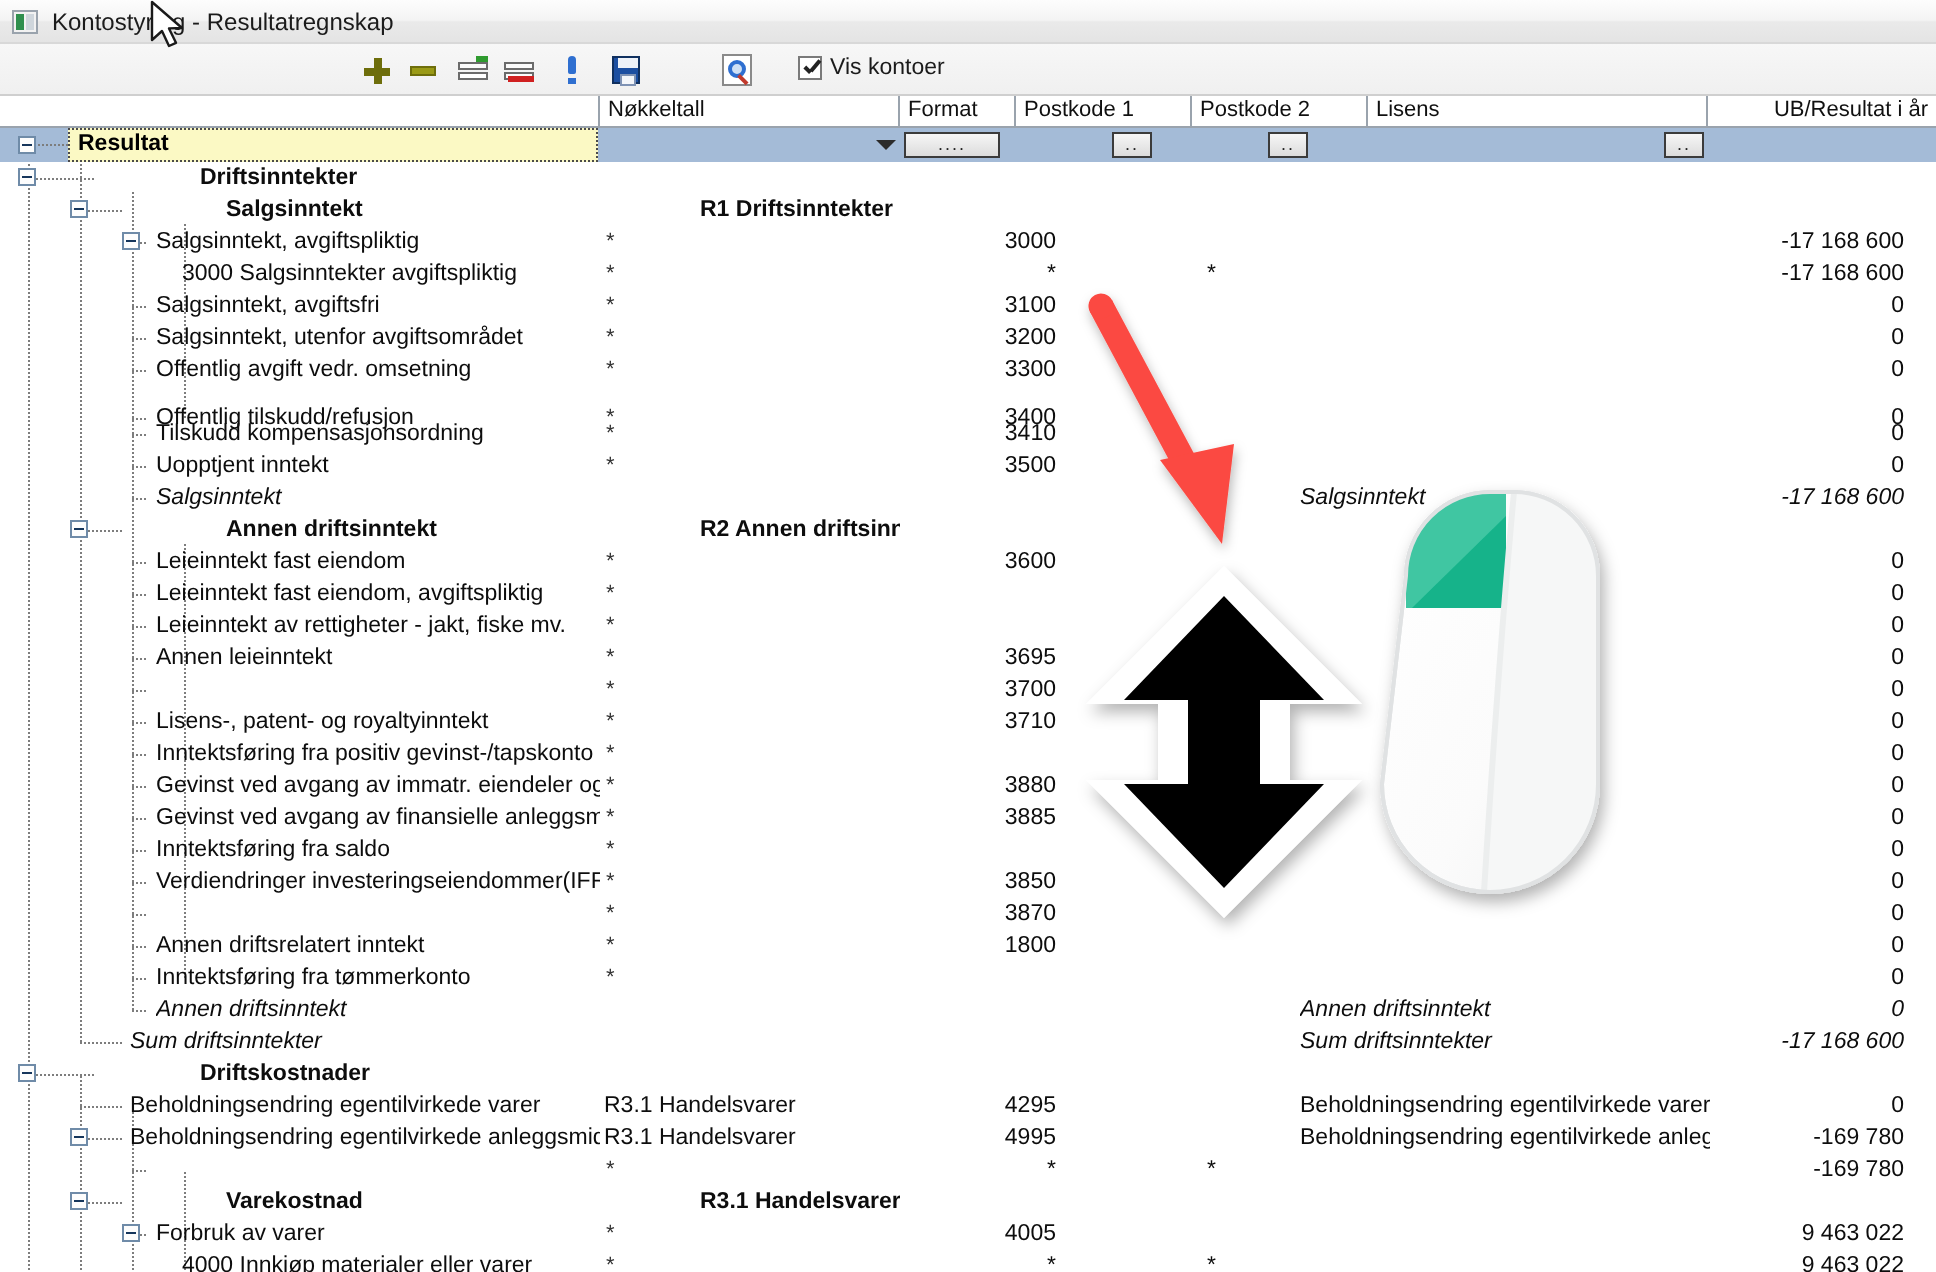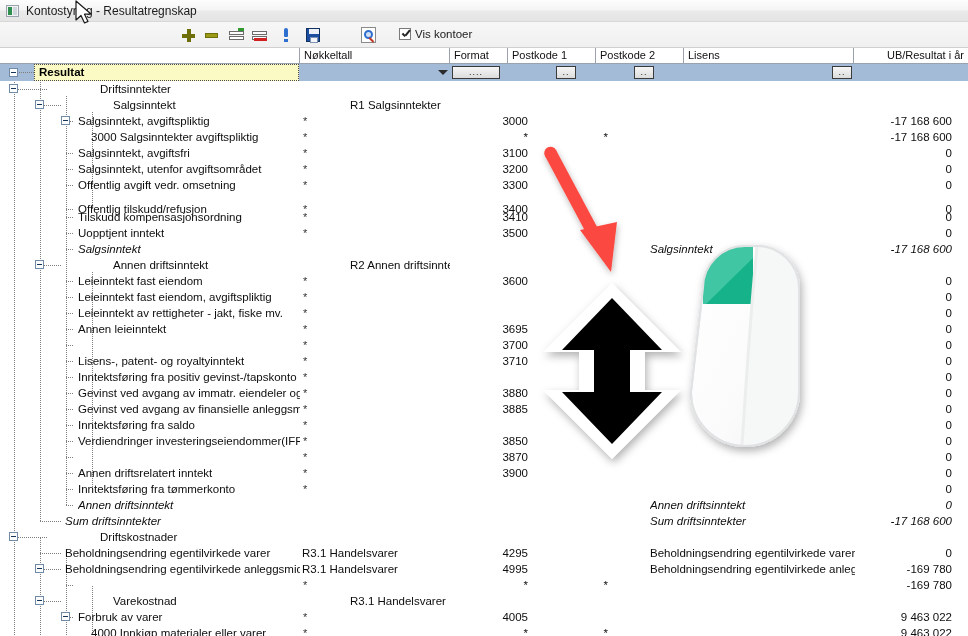--- a/index.html
+++ b/index.html
@@ -123,21 +123,21 @@
   .cell{position:absolute;top:0;height:16px;line-height:16px;white-space:nowrap;overflow:hidden;}
   .c-name{left:0;width:300px;}
   .c-nok{left:302px;width:148px;}
   .c-fmt{left:452px;width:48px;text-align:left;padding-left:0px;}
   .c-pk1{left:460px;width:68px;text-align:right;}
   .c-pk2{left:540px;width:68px;text-align:right;}
   .c-alt{left:650px;width:205px;}
   .c-ub{left:840px;width:120px;text-align:right;padding-right:8px;box-sizing:border-box;}
 
   .lbl{font-size:11.5px;color:#0d0d0d;}
-  .lbl.bold{font-weight:normal;padding-left:48px;}
+  .lbl.bold{font-weight:bold;padding-left:48px;}
   .lbl.ital{font-style:italic;}
   .star{font-size:11px;color:#333;}
   .elbow{position:absolute;height:1px;
     background-image:linear-gradient(to right,#7d7d7d 1px,transparent 1px);
     background-size:2px 1px;top:8px;}
   .expander{position:absolute;top:3px;width:9px;height:9px;border:1px solid #6f8ba8;
     background:#fdfdfd;box-sizing:border-box;cursor:default;}
   .expander:after{content:"";position:absolute;left:1px;top:3px;width:5px;height:1px;background:#16365c;}
 
   
@@ -247,21 +247,21 @@
           <div class="cell c-nok"><span class="lbl bold"></span></div>
           <div class="cell c-pk1" style="left: 460px; width: 68px; text-align: right;"><span class="lbl bold"></span></div>
           <div class="cell c-pk2" style="left: 540px; width: 68px; text-align: right;"><span class="lbl bold"></span></div>
           <div class="cell c-alt"><span class="lbl bold"></span></div>
           <div class="cell c-ub"><span class="lbl bold"></span></div>
         </div>
         <div class="row" style="top: 16px;">
           <div class="elbow" style="left: 40px; width: 21px;"></div>
           <div class="expander" style="left: 35px;"></div>
           <div class="cell c-name" style="left: 65px; width: 235px;"><span class="lbl bold">Salgsinntekt</span></div>
-          <div class="cell c-nok"><span class="lbl bold">R1 Salgsinntekter</span></div>
+          <div class="cell c-nok"><span class="lbl bold">R1 Driftsinntekter</span></div>
           <div class="cell c-pk1" style="left: 460px; width: 68px; text-align: right;"><span class="lbl bold"></span></div>
           <div class="cell c-pk2" style="left: 540px; width: 68px; text-align: right;"><span class="lbl bold"></span></div>
           <div class="cell c-alt"><span class="lbl bold"></span></div>
           <div class="cell c-ub"><span class="lbl bold"></span></div>
         </div>
         <div class="row" style="top: 32px;">
           <div class="elbow" style="left: 66px; width: 8px;"></div>
           <div class="expander" style="left: 61px;"></div>
           <div class="cell c-name" style="left: 78px; width: 222px;"><span class="lbl">Salgsinntekt, avgiftspliktig</span></div>
           <div class="cell c-nok"><span class="lbl"></span></div>
@@ -476,21 +476,21 @@
           <div class="cell c-pk1" style="left: 460px; width: 68px; text-align: right;"><span class="lbl">3870</span></div>
           <div class="cell c-pk2" style="left: 540px; width: 68px; text-align: right;"><span class="lbl"></span></div>
           <div class="cell c-alt"><span class="lbl"></span></div>
           <div class="cell c-ub"><span class="lbl">0</span></div>
         </div>
         <div class="row" style="top: 384px;">
           <div class="elbow" style="left: 66px; width: 8px;"></div>
           <div class="cell c-name" style="left: 78px; width: 222px;"><span class="lbl">Annen driftsrelatert inntekt</span></div>
           <div class="cell c-nok"><span class="lbl"></span></div>
           <div class="cell c-fmt" style="left: 303px; width: 20px;"><span class="lbl"></span><span class="star">*</span></div>
-          <div class="cell c-pk1" style="left: 460px; width: 68px; text-align: right;"><span class="lbl">3900</span></div>
+          <div class="cell c-pk1" style="left: 460px; width: 68px; text-align: right;"><span class="lbl">1800</span></div>
           <div class="cell c-pk2" style="left: 540px; width: 68px; text-align: right;"><span class="lbl"></span></div>
           <div class="cell c-alt"><span class="lbl"></span></div>
           <div class="cell c-ub"><span class="lbl">0</span></div>
         </div>
         <div class="row" style="top: 400px;">
           <div class="elbow" style="left: 66px; width: 8px;"></div>
           <div class="cell c-name" style="left: 78px; width: 222px;"><span class="lbl">Inntektsføring fra tømmerkonto</span></div>
           <div class="cell c-nok"><span class="lbl"></span></div>
           <div class="cell c-fmt" style="left: 303px; width: 20px;"><span class="lbl"></span><span class="star">*</span></div>
           <div class="cell c-pk1" style="left: 460px; width: 68px; text-align: right;"><span class="lbl"></span></div>

